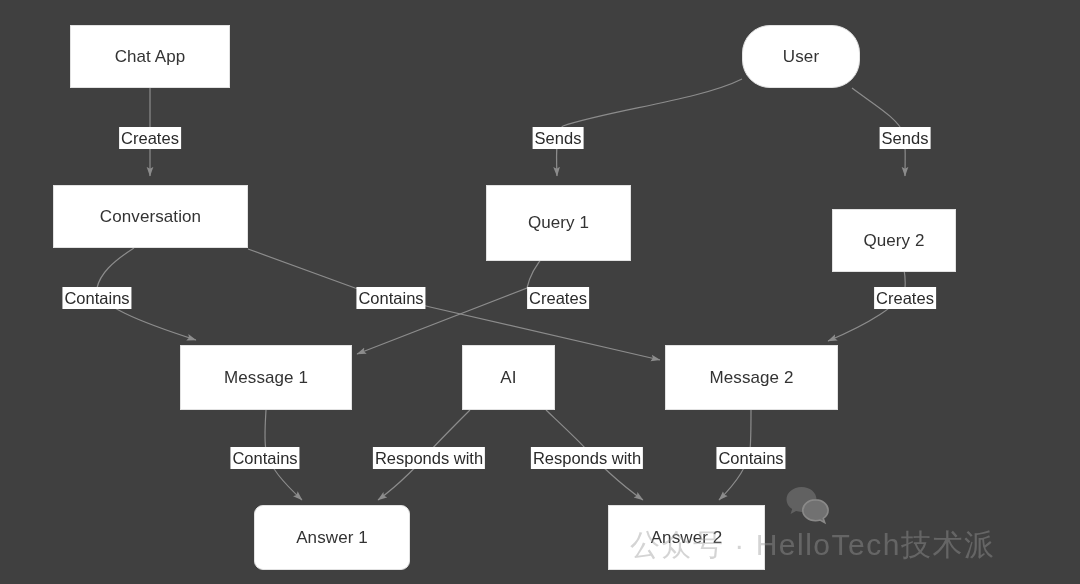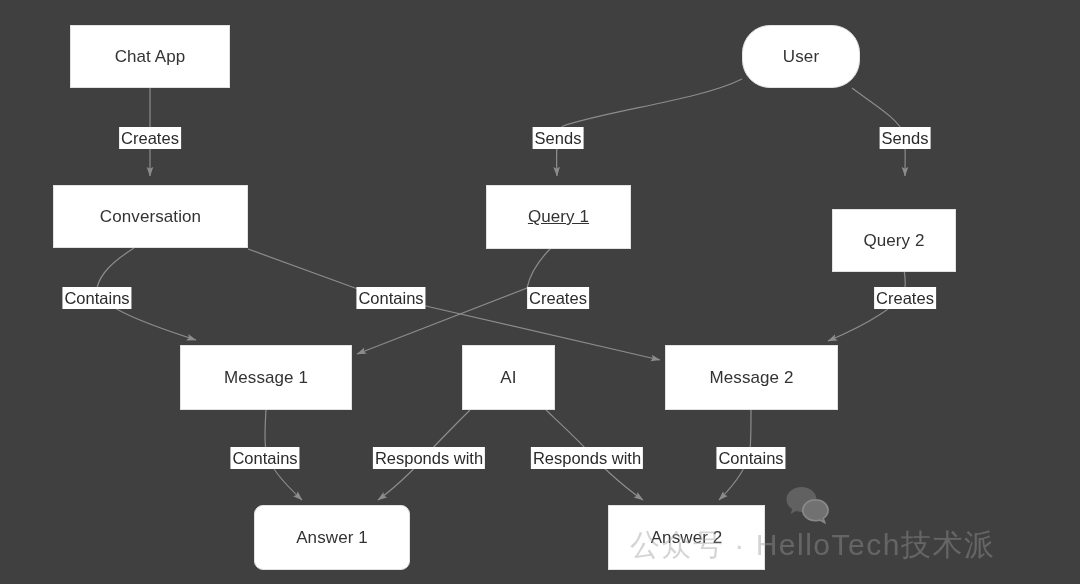--- a/index.html
+++ b/index.html
@@ -110,21 +110,21 @@
   </div>
 
   <div class="node" style="left:742px; top:25px;  width:118px; height:63px;border-radius:28px;">
     <span>User</span>
   </div>
 
   <div class="node" style="left:53px;  top:185px; width:195px; height:63px;">
     <span>Conversation</span>
   </div>
 
-  <div class="node" style="left:486px; top:185px; width:145px; height:64px;text-decoration:underline;">
+  <div class="node" style="left:486px; top:185px; width:145px; height:76px;">
     <span>Query 1</span>
   </div>
 
   <div class="node" style="left:832px; top:189px; width:124px; height:63px;margin-top:20px;">
     <span>Query 2</span>
   </div>
 
   <div class="node" style="left:180px; top:345px; width:172px; height:65px;">
     <span>Message 1</span>
   </div>

